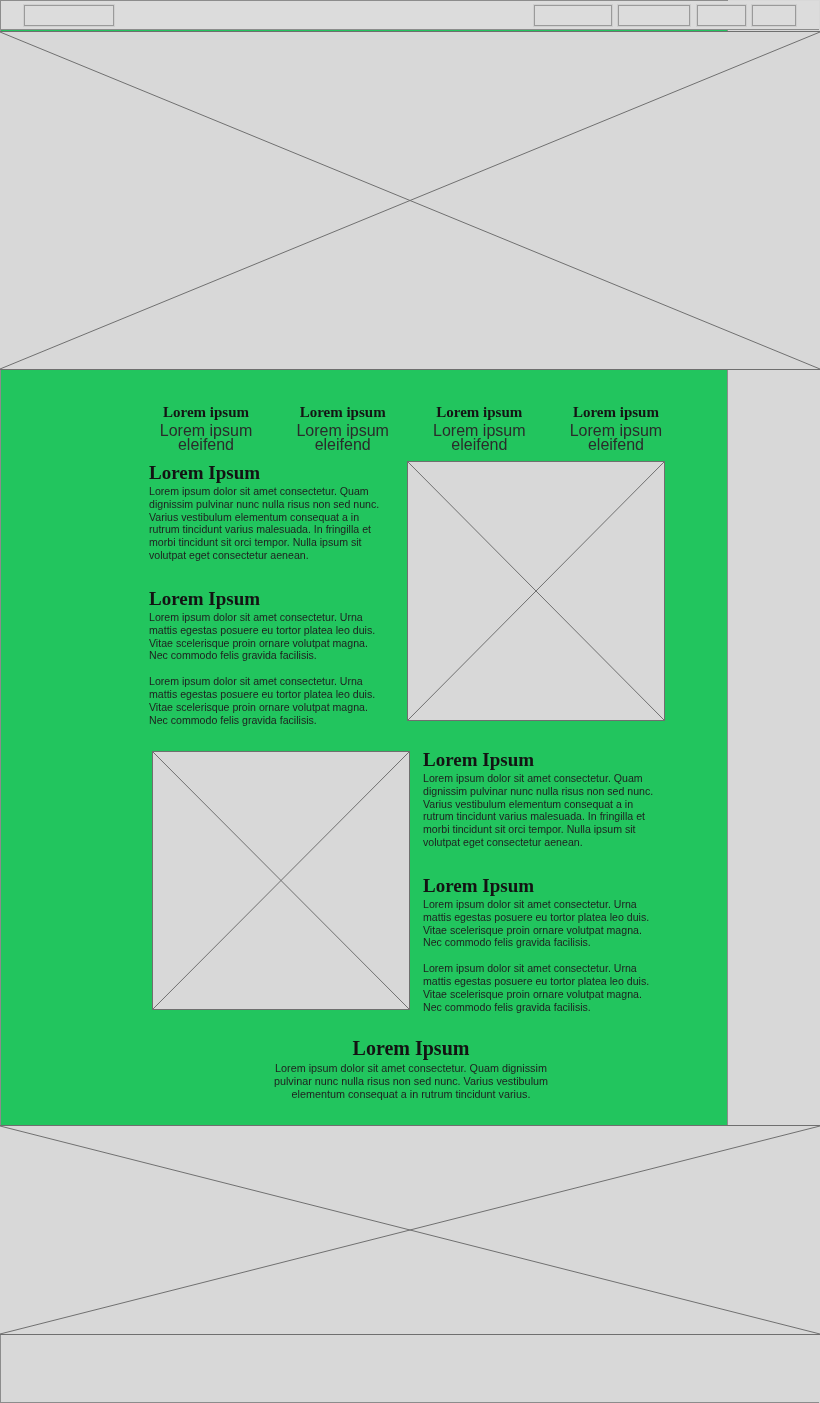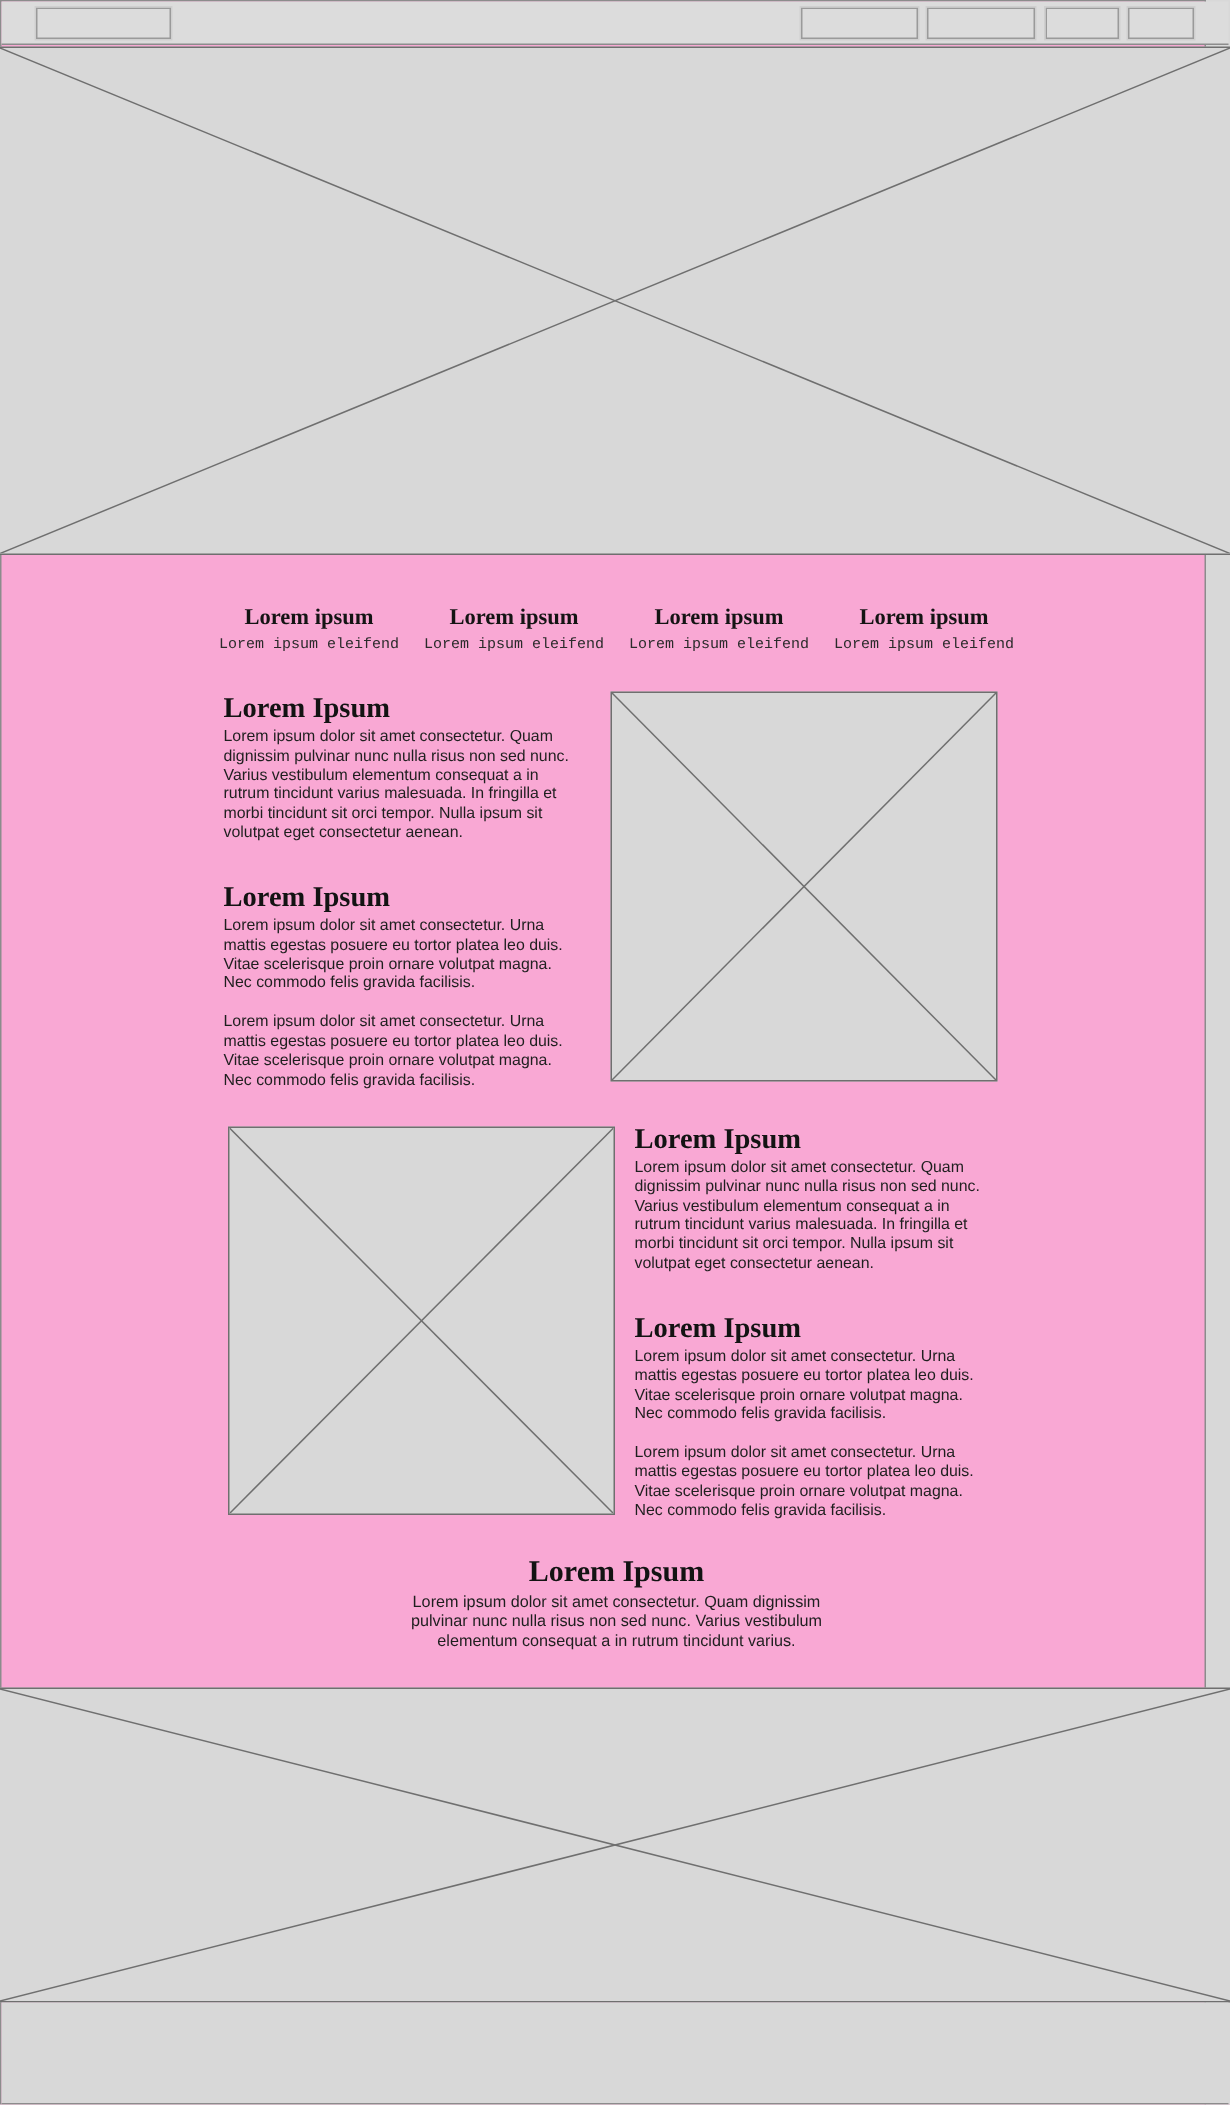--- a/index.html
+++ b/index.html
@@ -9,23 +9,23 @@
   }
   body {
     width: 820px;
     height: 1403px;
     overflow: hidden;
     font-family: "Liberation Sans", sans-serif;
     color: #1a1a1a;
   }
   .page {
     position: relative;
-    width: 804px;
+    width: 728px;
     height: 1403px;
-    background: #f9a8d4;
+    background: #22c55e;
     box-sizing: border-box;
     border-left: 1px solid #8c8c8c;
     border-right: 1px solid #8c8c8c;
     border-top: 1px solid #8c8c8c;
   }
 
   
   .navbar {
     position: absolute;
     left: 0;
@@ -126,22 +126,22 @@
   }
   .feature-title {
     font-family: "Liberation Serif", serif;
     font-size: 15px;
     font-weight: 700;
     line-height: 19px;
     margin: 0;
     color: #141414;
   }
   .feature-sub {
-    font-family: Liberation Mono, monospace;
-    font-size: 10px;
+    font-family: Liberation Sans, sans-serif;
+    font-size: 16px;
     line-height: 14px;
     margin: 2px 0 0 0;
     color: #2b2b2b;
   }
 
   
   .text-col {
     position: absolute;
     width: 240px;
   }

